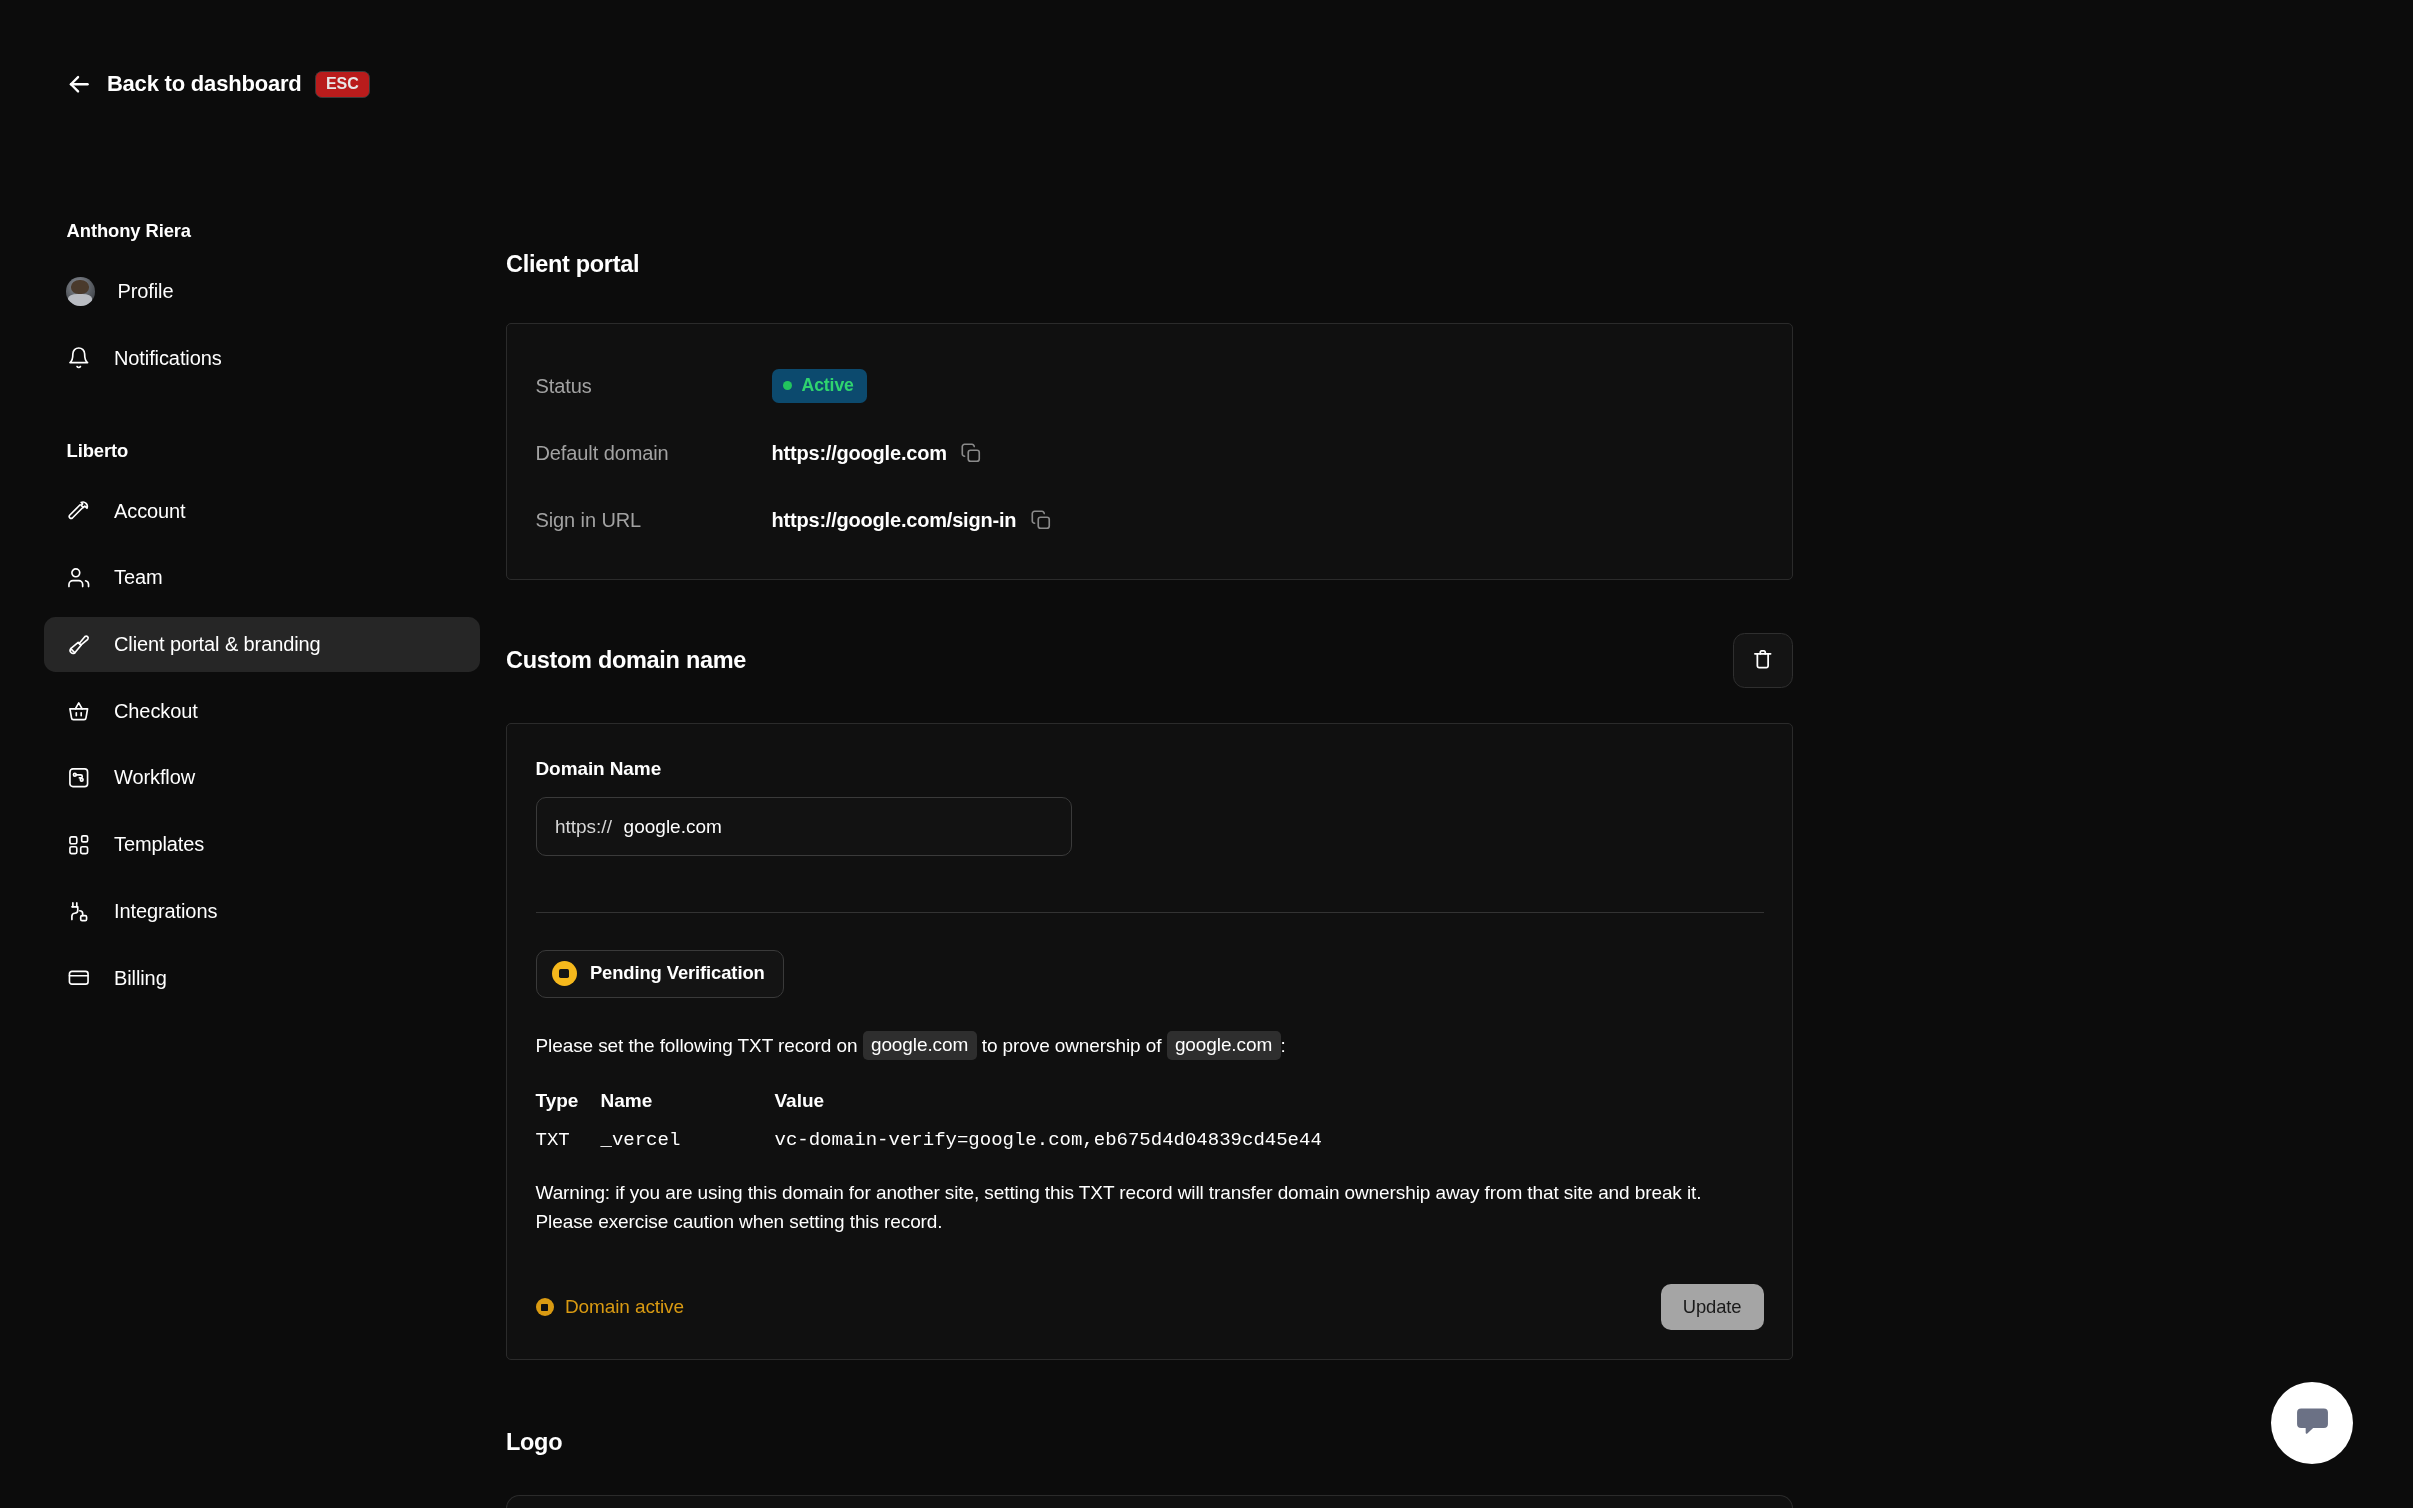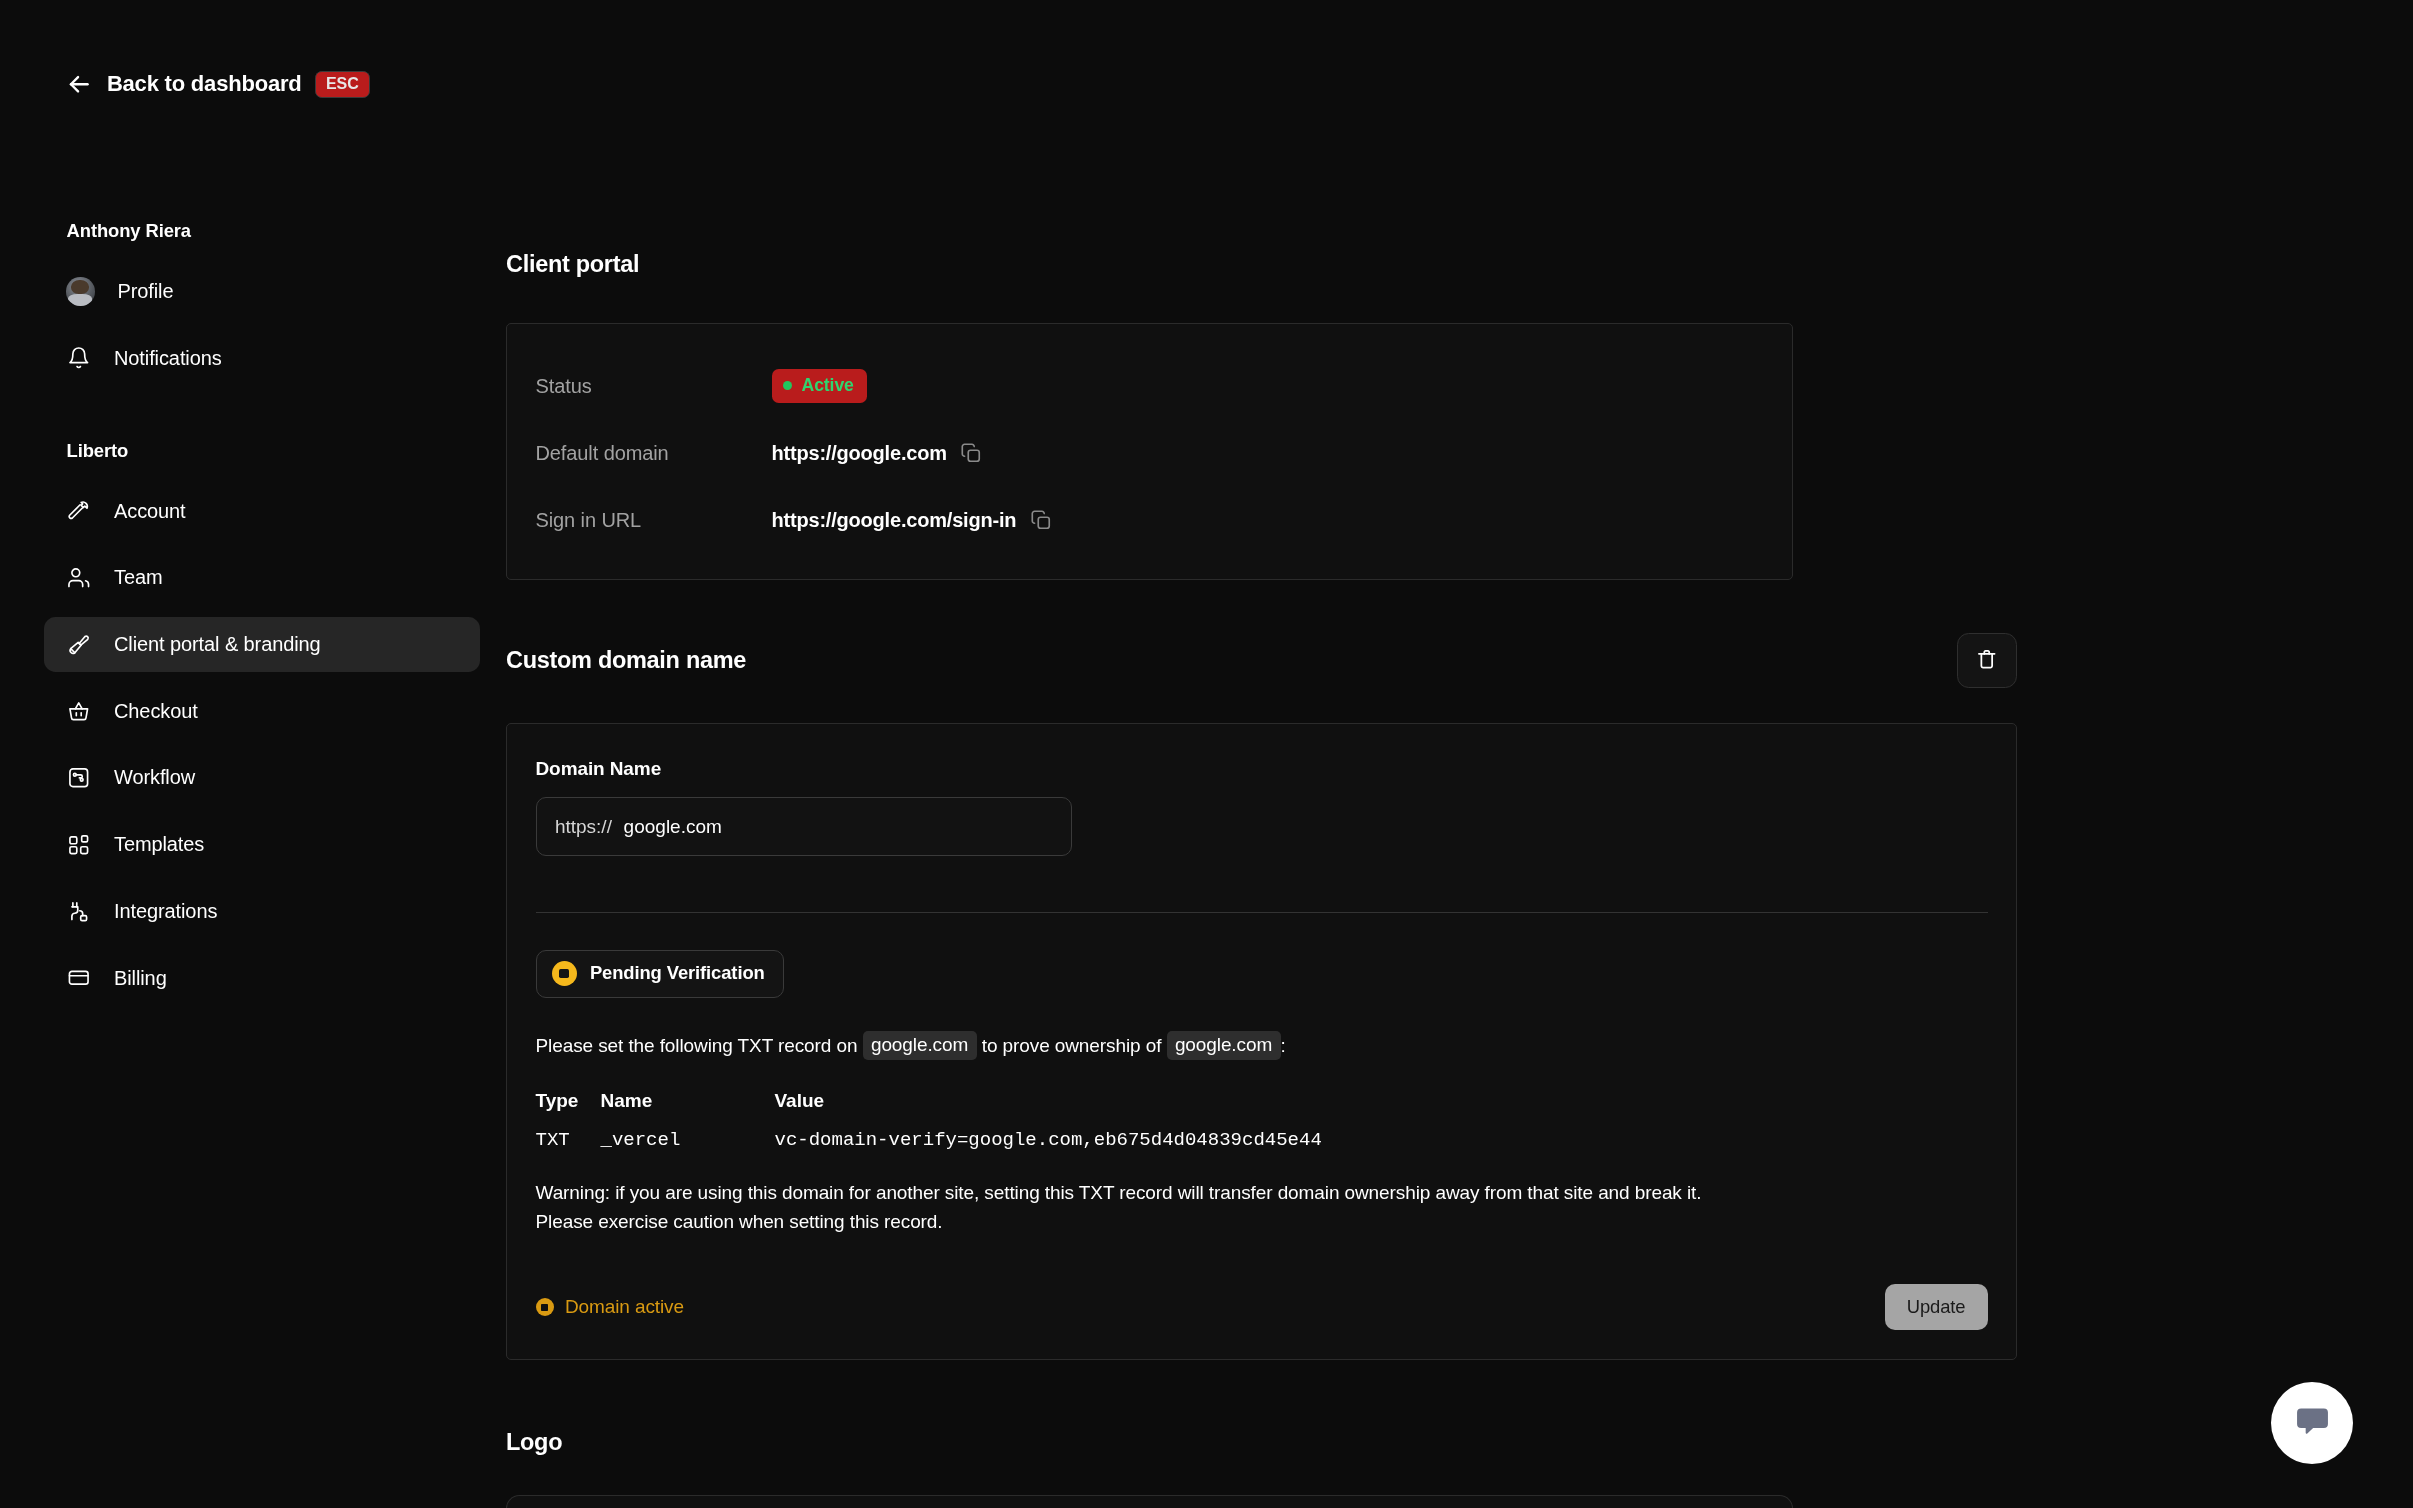--- a/index.html
+++ b/index.html
@@ -67,28 +67,28 @@
   }
 
   
   .cp-wrap { position:absolute; top: 251px; left: 0; width: 1287px; }
   .cp-card { margin-top: 45px; padding: 28.5px 28.5px 25px; }
   .cp-row { display:flex; align-items:center; height: 67px; }
   .cp-key { width: 236px; font-size: 20px; color: #a2a2a2; letter-spacing:-0.1px; }
   .cp-val { font-size: 20px; font-weight: 700; color:#ffffff; letter-spacing:-0.2px; display:flex; align-items:center; gap:13.4px; }
   .badge-active {
     display:inline-flex; align-items:center; gap:9.2px;
-    background:#b91c1c; border-radius: 6.7px; padding: 5.9px 13.4px 6.7px 11.7px;
+    background:#0c4a6e; border-radius: 6.7px; padding: 5.9px 13.4px 6.7px 11.7px;
   }
   .badge-active .dot { width:9.2px; height:9.2px; border-radius:50%; background:#22c55e; }
   .badge-active .txt { font-size:17.6px; font-weight:600; color:#2fd46f; letter-spacing:-0.1px; }
   .copy-btn { width: 22px; height:22px; color:#8a8a8a; cursor:pointer; display:inline-flex; }
 
   
-  .cd-wrap { position:absolute; top: 633px; left:0; width: 1511px; }
+  .cd-wrap { position:absolute; top: 633px; left:0; width: 1287px; }
   .trash-btn {
     width: 60px; height: 55px; border-radius: 11.7px; border:0.8px solid #2f2f2f;
     background:#141414; display:flex; align-items:center; justify-content:center;
     color:#ffffff; cursor:pointer;
   }
   .cd-card { margin-top: 35px; padding: 34px 28.5px 28.5px; }
   .field-label { font-size: 19px; font-weight: 700; color:#ffffff; letter-spacing:-0.1px; }
   .domain-input {
     margin-top: 17px; width: 536px; height: 59px; border-radius: 10px;
     border: 0.8px solid #3a3a3a; background:#121212; display:flex; align-items:center;

